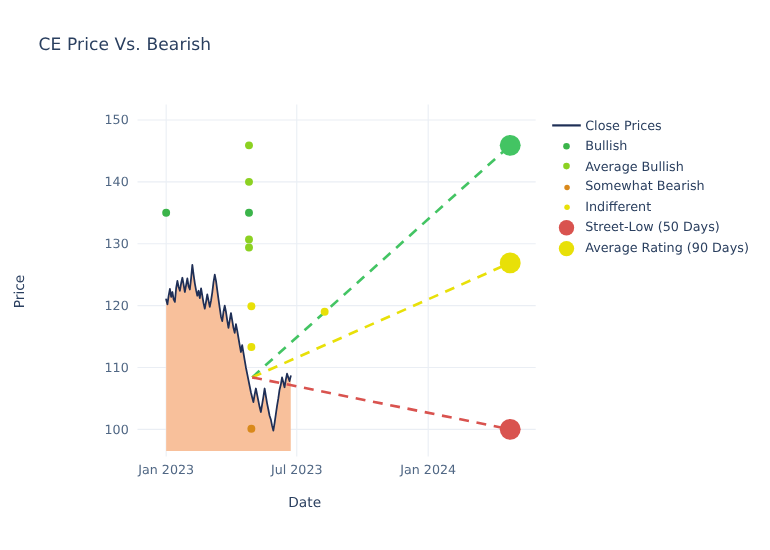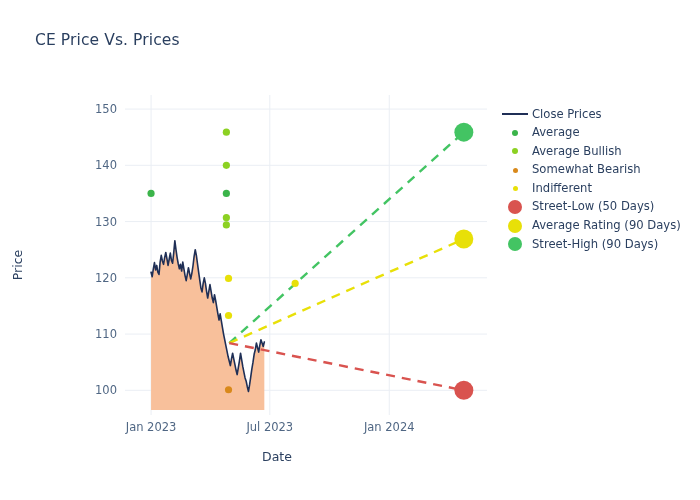--- a/index.html
+++ b/index.html
@@ -82,21 +82,21 @@
     width: 26px;
     height: 2.4px;
     display: block;
   }
 </style>
 </head>
 <body>
 
 <div id="chart-root">
 
-  <div class="chart-title">CE Price Vs. Prices</div>
+  <div class="chart-title">CE Price Vs. Bearish</div>
 
   <svg class="plot" viewBox="0 0 700 500" preserveAspectRatio="none">
     <g id="gridlines">
         <line x1="125" x2="487" y1="390.3125" y2="390.3125" stroke="#eaeef4" stroke-width="1"></line>
         <line x1="125" x2="487" y1="334.0625" y2="334.0625" stroke="#eaeef4" stroke-width="1"></line>
         <line x1="125" x2="487" y1="277.8125" y2="277.8125" stroke="#eaeef4" stroke-width="1"></line>
         <line x1="125" x2="487" y1="221.5625" y2="221.5625" stroke="#eaeef4" stroke-width="1"></line>
         <line x1="125" x2="487" y1="165.3125" y2="165.3125" stroke="#eaeef4" stroke-width="1"></line>
         <line x1="125" x2="487" y1="109.0625" y2="109.0625" stroke="#eaeef4" stroke-width="1"></line>
         <line x1="151.064" x2="151.064" y1="95" y2="410" stroke="#eaeef4" stroke-width="1"></line>
@@ -155,21 +155,21 @@
       <div class="legend-row">
         <span class="legend-marker">
           <span class="lm-line" style="background: rgb(31, 47, 86);"></span>
         </span>
         <span class="legend-text">Close Prices</span>
       </div>
       <div class="legend-row">
         <span class="legend-marker">
           <span class="lm-dot" style="background: rgb(59, 180, 74); width: 6px; height: 6px;"></span>
         </span>
-        <span class="legend-text">Average</span>
+        <span class="legend-text">Bullish</span>
       </div>
       <div class="legend-row">
         <span class="legend-marker">
           <span class="lm-dot" style="background: rgb(140, 209, 34); width: 6px; height: 6px;"></span>
         </span>
         <span class="legend-text">Average Bullish</span>
       </div>
       <div class="legend-row">
         <span class="legend-marker">
           <span class="lm-dot" style="background: rgb(217, 137, 27); width: 5px; height: 5px;"></span>
@@ -187,21 +187,15 @@
           <span class="lm-dot" style="background: rgb(217, 83, 79); width: 14px; height: 14px;"></span>
         </span>
         <span class="legend-text">Street-Low (50 Days)</span>
       </div>
       <div class="legend-row">
         <span class="legend-marker">
           <span class="lm-dot" style="background: rgb(232, 224, 8); width: 14px; height: 14px;"></span>
         </span>
         <span class="legend-text">Average Rating (90 Days)</span>
       </div>
-      <div class="legend-row">
-        <span class="legend-marker">
-          <span class="lm-dot" style="background: rgb(67, 196, 99); width: 14px; height: 14px;"></span>
-        </span>
-        <span class="legend-text">Street-High (90 Days)</span>
-      </div>
     </div>
 
 </div>
 
 </body></html>

